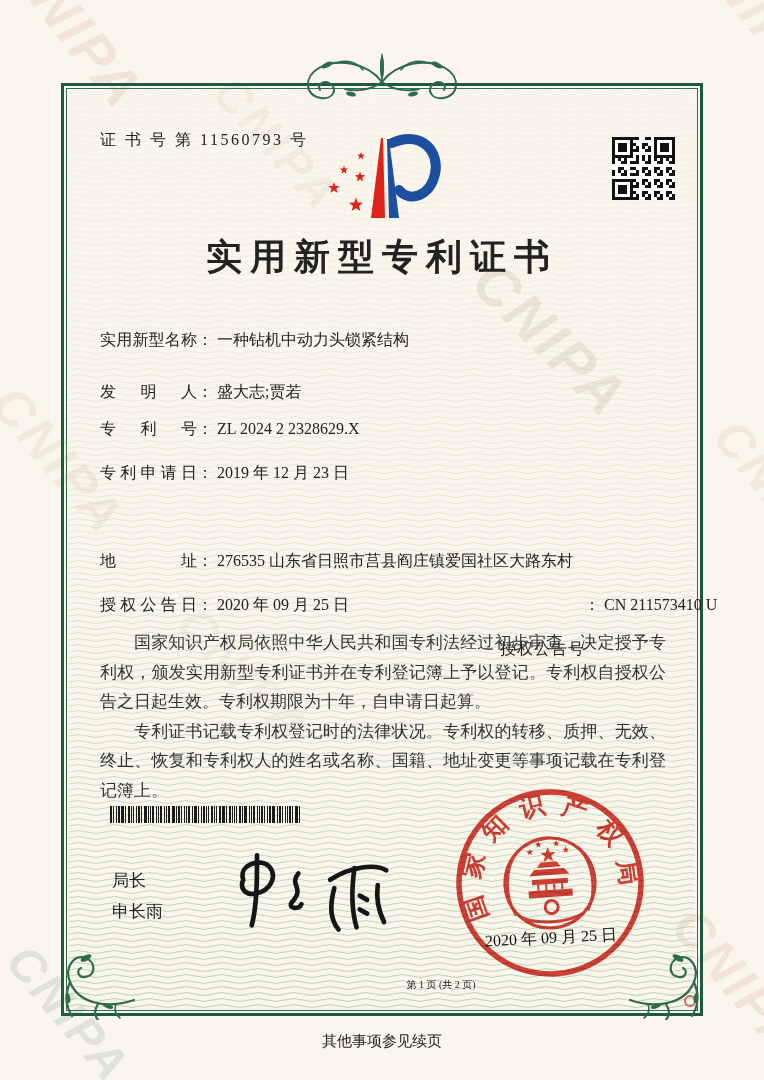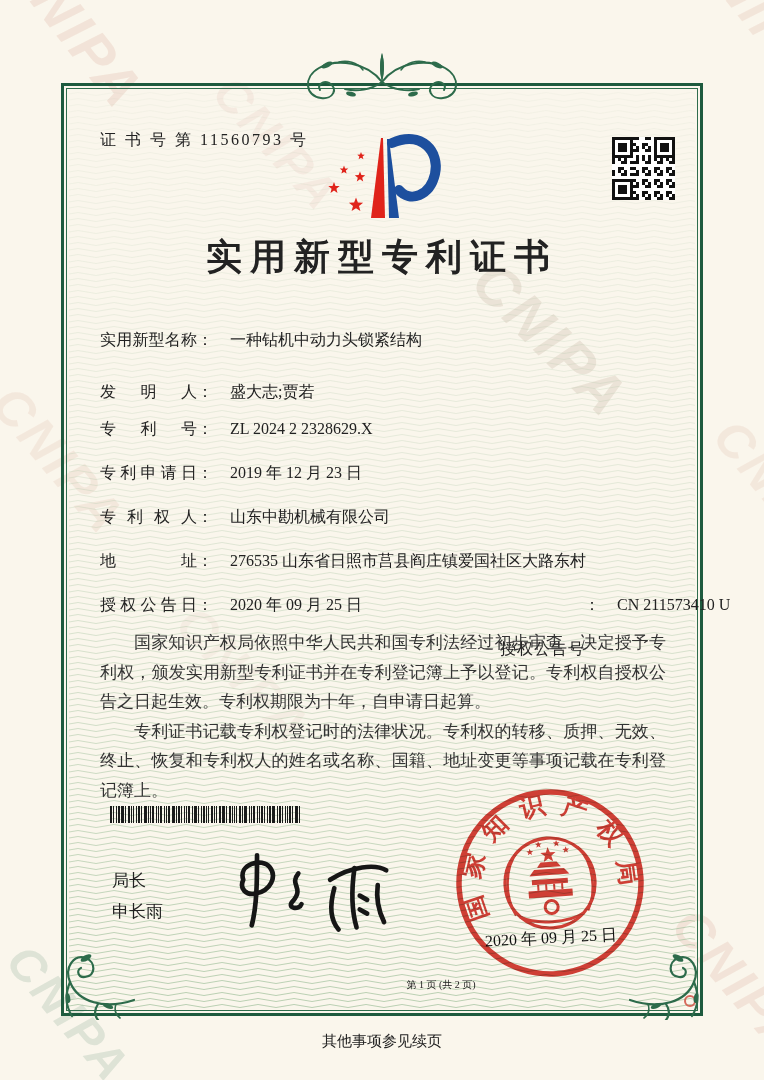--- a/index.html
+++ b/index.html
@@ -11,21 +11,21 @@
          border:3px solid #1d5a3e;box-sizing:border-box;z-index:2;}
   .frame-inner{position:absolute;inset:2px;border:1px solid #2f6d4d;}
   .waves-svg{position:absolute;left:5px;top:5px;}
   .certno{position:absolute;left:100px;top:130px;font-size:16px;letter-spacing:2.5px;z-index:3;}
   .qr{position:absolute;left:612px;top:137px;z-index:3;}
   .logo{position:absolute;left:310px;top:126px;z-index:3;}
   .title{position:absolute;left:61px;top:233px;width:642px;text-align:center;
          font-size:36px;font-weight:bold;letter-spacing:8px;z-index:3;}
   .row{position:absolute;left:100px;font-size:16px;white-space:nowrap;z-index:3;}
   .lbl{display:inline-block;width:97px;text-align:justify;text-align-last:justify;vertical-align:top;}
-  .val{margin-left:17px;}
+  .val{margin-left:4px;}
   .row2{position:absolute;left:400px;top:0;}
   .lbl2{display:inline-block;width:84px;text-align:justify;text-align-last:justify;vertical-align:top;margin-top:44px;}
   .paras{position:absolute;left:100px;top:628px;width:566px;font-size:17px;
          line-height:29.5px;text-align:justify;color:#333;z-index:3;}
   .paras p{margin:0;text-indent:2em;}
   .barcode{position:absolute;left:110px;top:806px;z-index:3;}
   .sig-title{position:absolute;left:112px;top:869px;font-size:17px;z-index:3;}
   .sig-name{position:absolute;left:112px;top:900px;font-size:17px;z-index:3;}
   .signature{position:absolute;left:222px;top:848px;z-index:3;}
   .seal-date{position:absolute;left:462px;top:928px;width:178px;text-align:center;
@@ -259,23 +259,20 @@
   </div>
   <div class="row" style="top:382px;">
     <span class="lbl">发明人</span><span>：</span><span class="val">盛大志;贾若</span>
   </div>
   <div class="row" style="top:419px;">
     <span class="lbl">专利号</span><span>：</span><span class="val">ZL 2024 2 2328629.X</span>
   </div>
   <div class="row" style="top:463px;">
     <span class="lbl">专利申请日</span><span>：</span><span class="val">2019 年 12 月 23 日</span>
   </div>
-  <div class="row" style="top:507px;">
-    <span class="lbl">专利权人</span><span>：</span><span class="val">山东中勘机械有限公司</span>
-  </div>
   <div class="row" style="top:551px;">
     <span class="lbl">地址</span><span>：</span><span class="val">276535 山东省日照市莒县阎庄镇爱国社区大路东村</span>
   </div>
   <div class="row" style="top:595px;">
     <span class="lbl">授权公告日</span><span>：</span><span class="val">2020 年 09 月 25 日</span>
     <span class="row2">
       <span class="lbl2">授权公告号</span><span>：</span><span class="val">CN 211573410 U</span>
     </span>
   </div>
 

